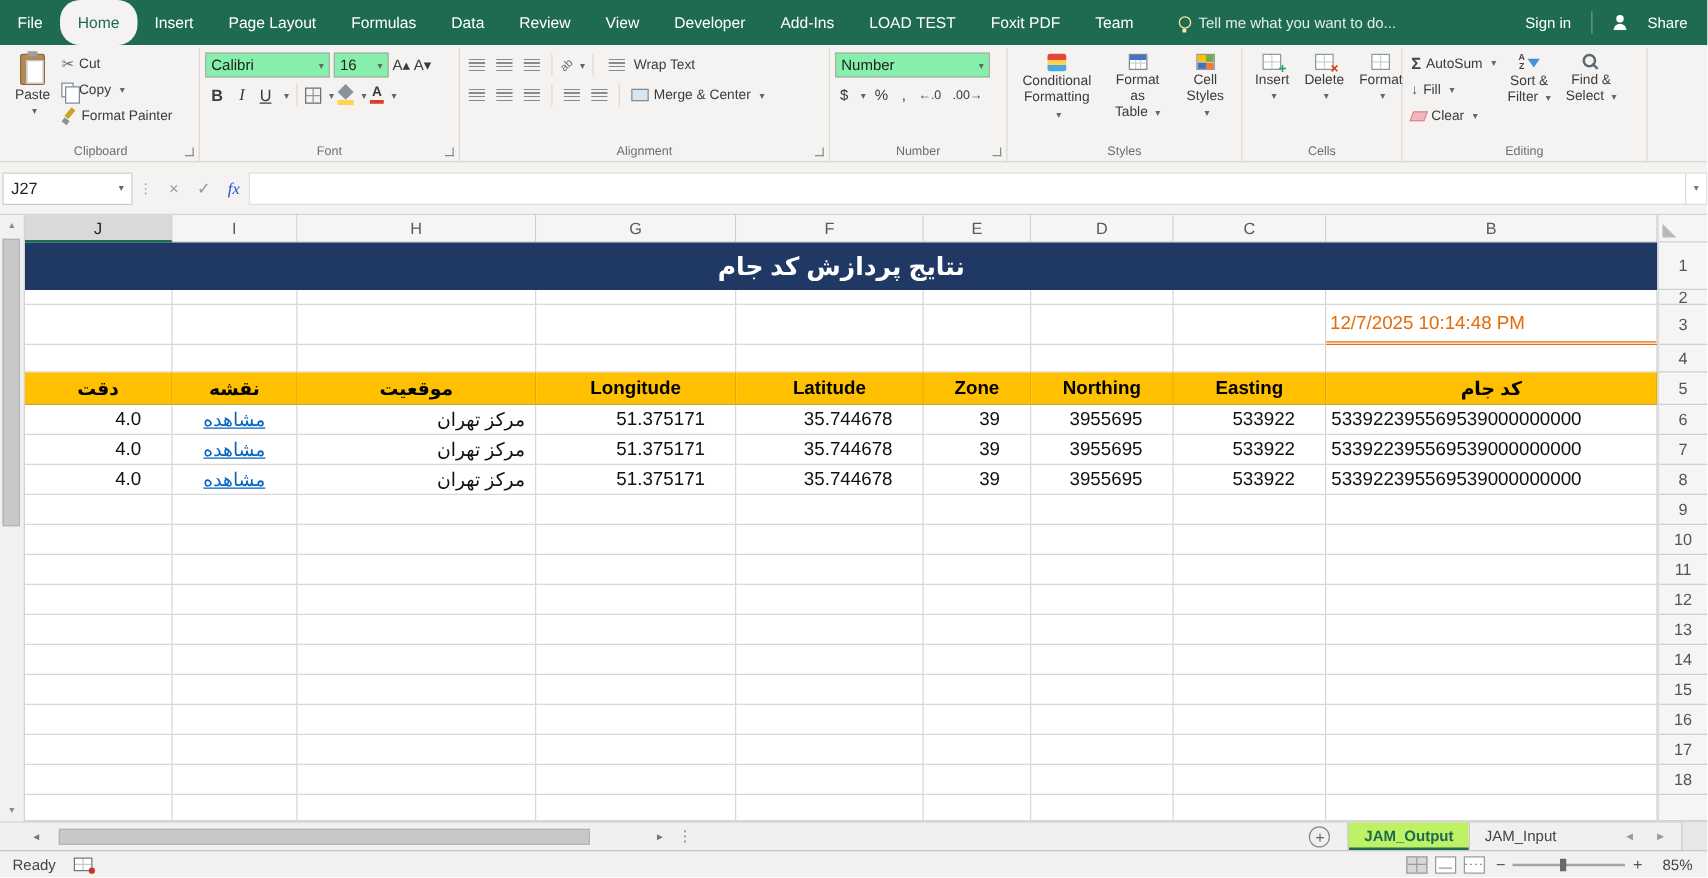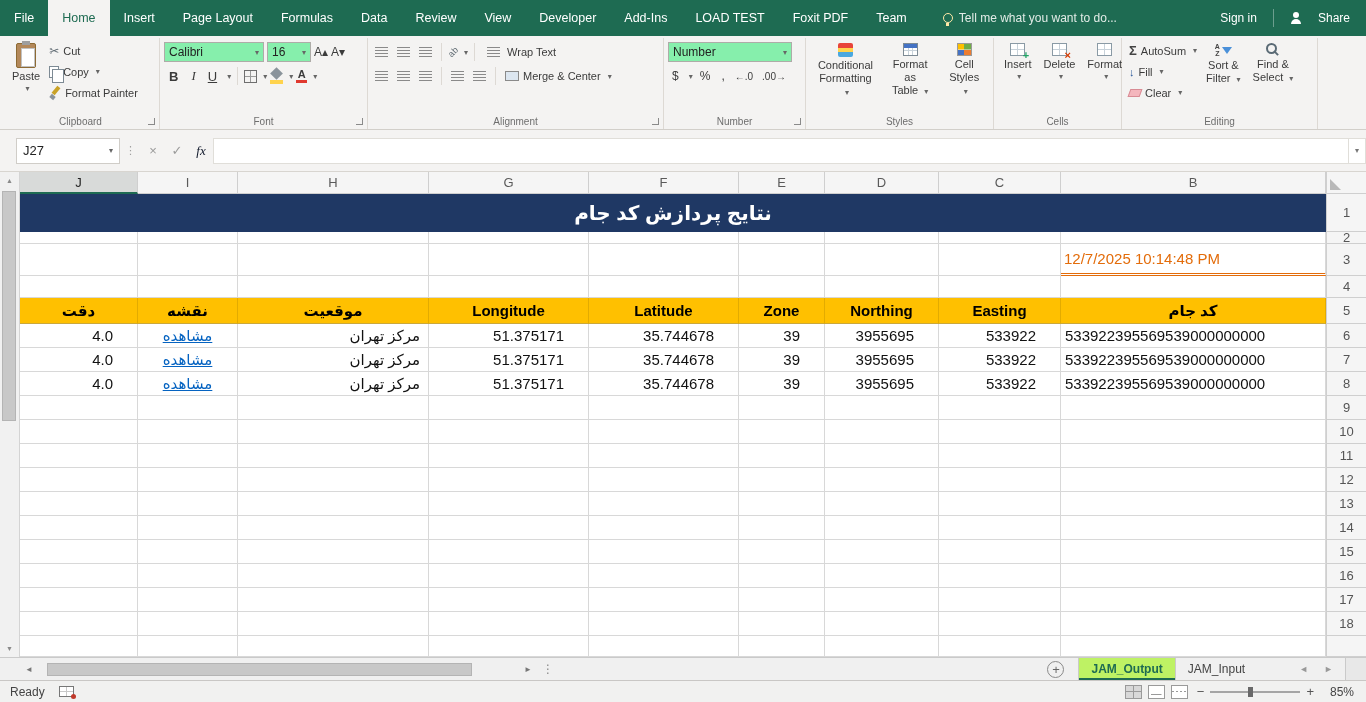--- a/index.html
+++ b/index.html
@@ -3,21 +3,21 @@
 <meta charset="utf-8">
 <style>
   * { box-sizing: border-box; margin: 0; padding: 0; }
   html,body { width:1366px; height:702px; overflow:hidden; }
   body { font-family:"Liberation Sans","DejaVu Sans",sans-serif; font-size:12px; color:#3b3b3b; background:#fff; }
   .flex1 { flex:1; }
   .dd { font-size:8px; color:#666; margin-left:3px; }
 
   
   .tabbar { height:36px; background:#1e6b52; display:flex; align-items:stretch; color:#fff; }
-  .rtab { padding:0 14px; line-height:36px; font-size:12.5px; white-space:nowrap; cursor:default; }
+  .rtab { padding:0 14px; line-height:36px; font-size:12.5px; white-space:nowrap; cursor:default;border-radius:16px; }
   .rtab.active { background:#f4f3f2; color:#1e6b52; }
   .tellme { display:flex; align-items:center; gap:6px; margin-left:22px; color:#e2ece7; font-size:12px; }
   .bulb { width:10px; height:10px; border:1.5px solid #ffe9a8; border-radius:50%; position:relative; }
   .bulb::after { content:""; position:absolute; left:2.5px; bottom:-4px; width:3px; height:3px; background:#ffe9a8; }
   .signin { line-height:36px; padding:0 16px; font-size:12px; }
   .vdiv { width:1px; background:rgba(255,255,255,.35); margin:9px 0; }
   .share { display:flex; align-items:center; gap:16px; padding:0 16px; font-size:12px; }
   .person { width:12px; height:12px; position:relative; }
   .person::before { content:""; position:absolute; top:0; left:3px; width:6px; height:6px; border-radius:50%; background:#fff; }
   .person::after { content:""; position:absolute; bottom:0; left:1px; width:10px; height:5px; border-radius:5px 5px 0 0; background:#fff; }
@@ -85,24 +85,24 @@
   .ic-filldn { color:#2b579a; font-size:11px; font-weight:bold; }
   .ic-clear { width:12px; height:8px; background:#f4b6bd; border:1px solid #d88b94; transform:skewX(-20deg); }
   .ic-az { font-size:7px; font-weight:bold; line-height:7px; color:#444; text-align:center; }
   .funnel { width:0; height:0; border-left:5px solid transparent; border-right:5px solid transparent; border-top:7px solid #4a90d9; margin-left:2px; }
   .ic-find { width:13px; height:13px; position:relative; }
   .ic-find::before { content:""; position:absolute; width:7px; height:7px; border:2px solid #5a6a75; border-radius:50%; left:0; top:0; }
   .ic-find::after { content:""; position:absolute; width:6px; height:2px; background:#5a6a75; transform:rotate(45deg); right:0; bottom:2px; }
 
   
   .fbar { height:42px; background:#f4f3f2; border-bottom:1px solid #d8d5d0; display:flex; align-items:center; padding:0; }
-  .namebox { width:104px; height:26px; background:#fff; border:1px solid #d0cdc8; margin-left:16px; display:flex; align-items:center; justify-content:space-between; padding:0 6px; font-size:13px; color:#222; cursor:pointer; }
+  .namebox { width:104px; height:26px; background:#fff; border:1px solid #d0cdc8; margin-left:2px; display:flex; align-items:center; justify-content:space-between; padding:0 6px; font-size:13px; color:#222; cursor:pointer; }
   .fdots { color:#a0a0a0; font-size:11px; padding:0 5px; cursor:col-resize; }
   .fbtn { width:24px; text-align:center; color:#9a9a9a; font-size:13px; cursor:pointer; }
-  .fbtn.fx { font-family:"Liberation Serif",serif; font-style:italic; color:#0f172a; }
+  .fbtn.fx { font-family:"Liberation Serif",serif; font-style:italic; color:#1d4ed8; }
   .finput { flex:1; height:26px; background:#fff; border:1px solid #e0ded9; border-right:none; cursor:text; }
   .fexp { width:18px; height:26px; background:#fff; border:1px solid #e0ded9; display:flex; align-items:center; justify-content:center; font-size:8px; color:#777; cursor:pointer; }
 
   
   .sheetwrap { height:485px; display:flex; background:#fff; }
   .vscroll { width:20px; background:#f1f1f1; border-right:1px solid #d4d4d4; position:relative; flex:0 0 auto; }
   .varr { height:17px; display:flex; align-items:center; justify-content:center; font-size:7px; color:#8a8a8a; cursor:pointer; }
   .vthumb { position:absolute; top:19px; left:2px; right:3px; height:230px; background:#c8c8c8; border:1px solid #b4b4b4; cursor:grab; }
   .vbot { position:absolute; bottom:0; left:0; right:0; }
 

